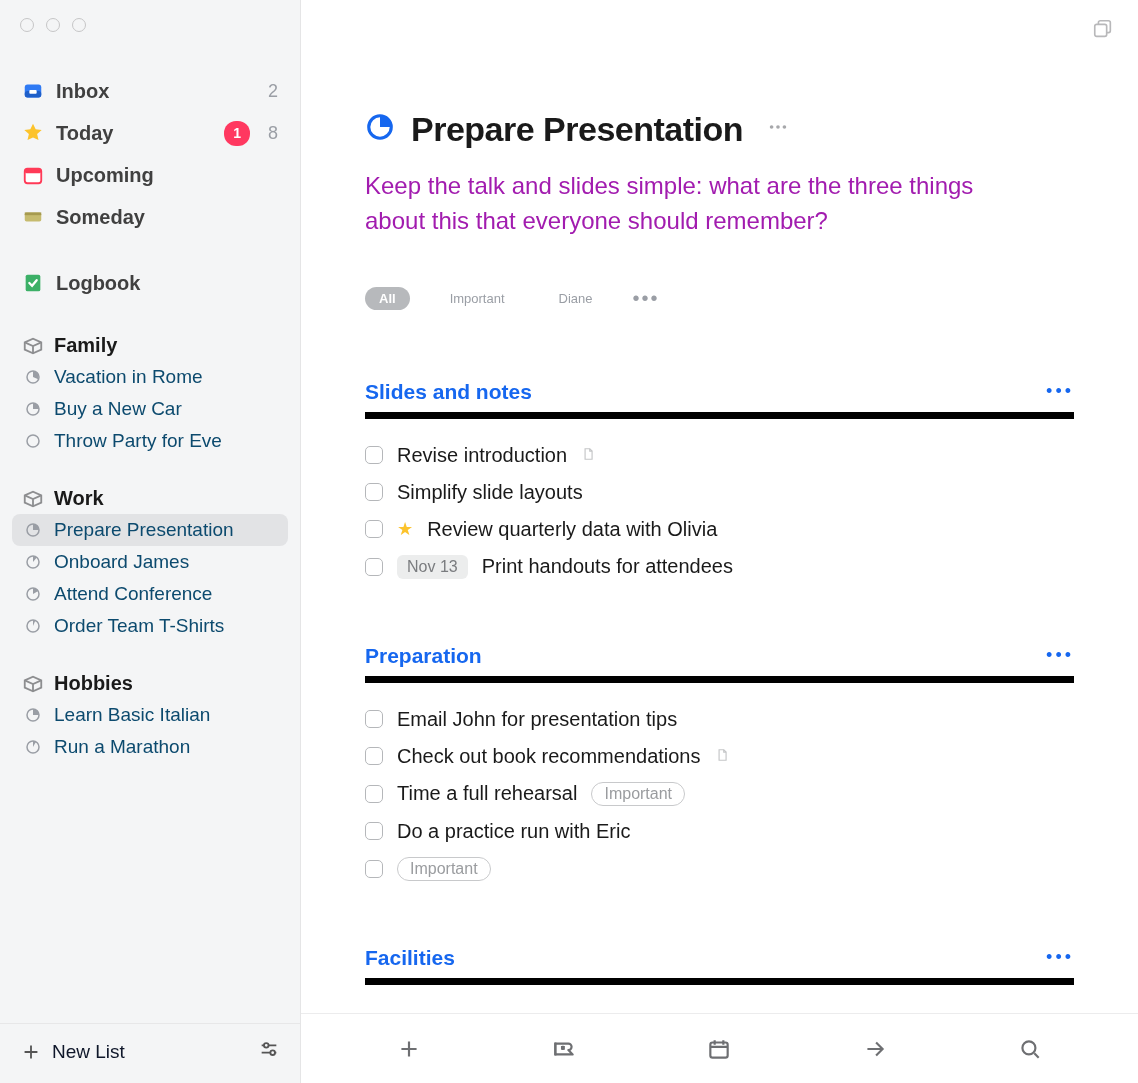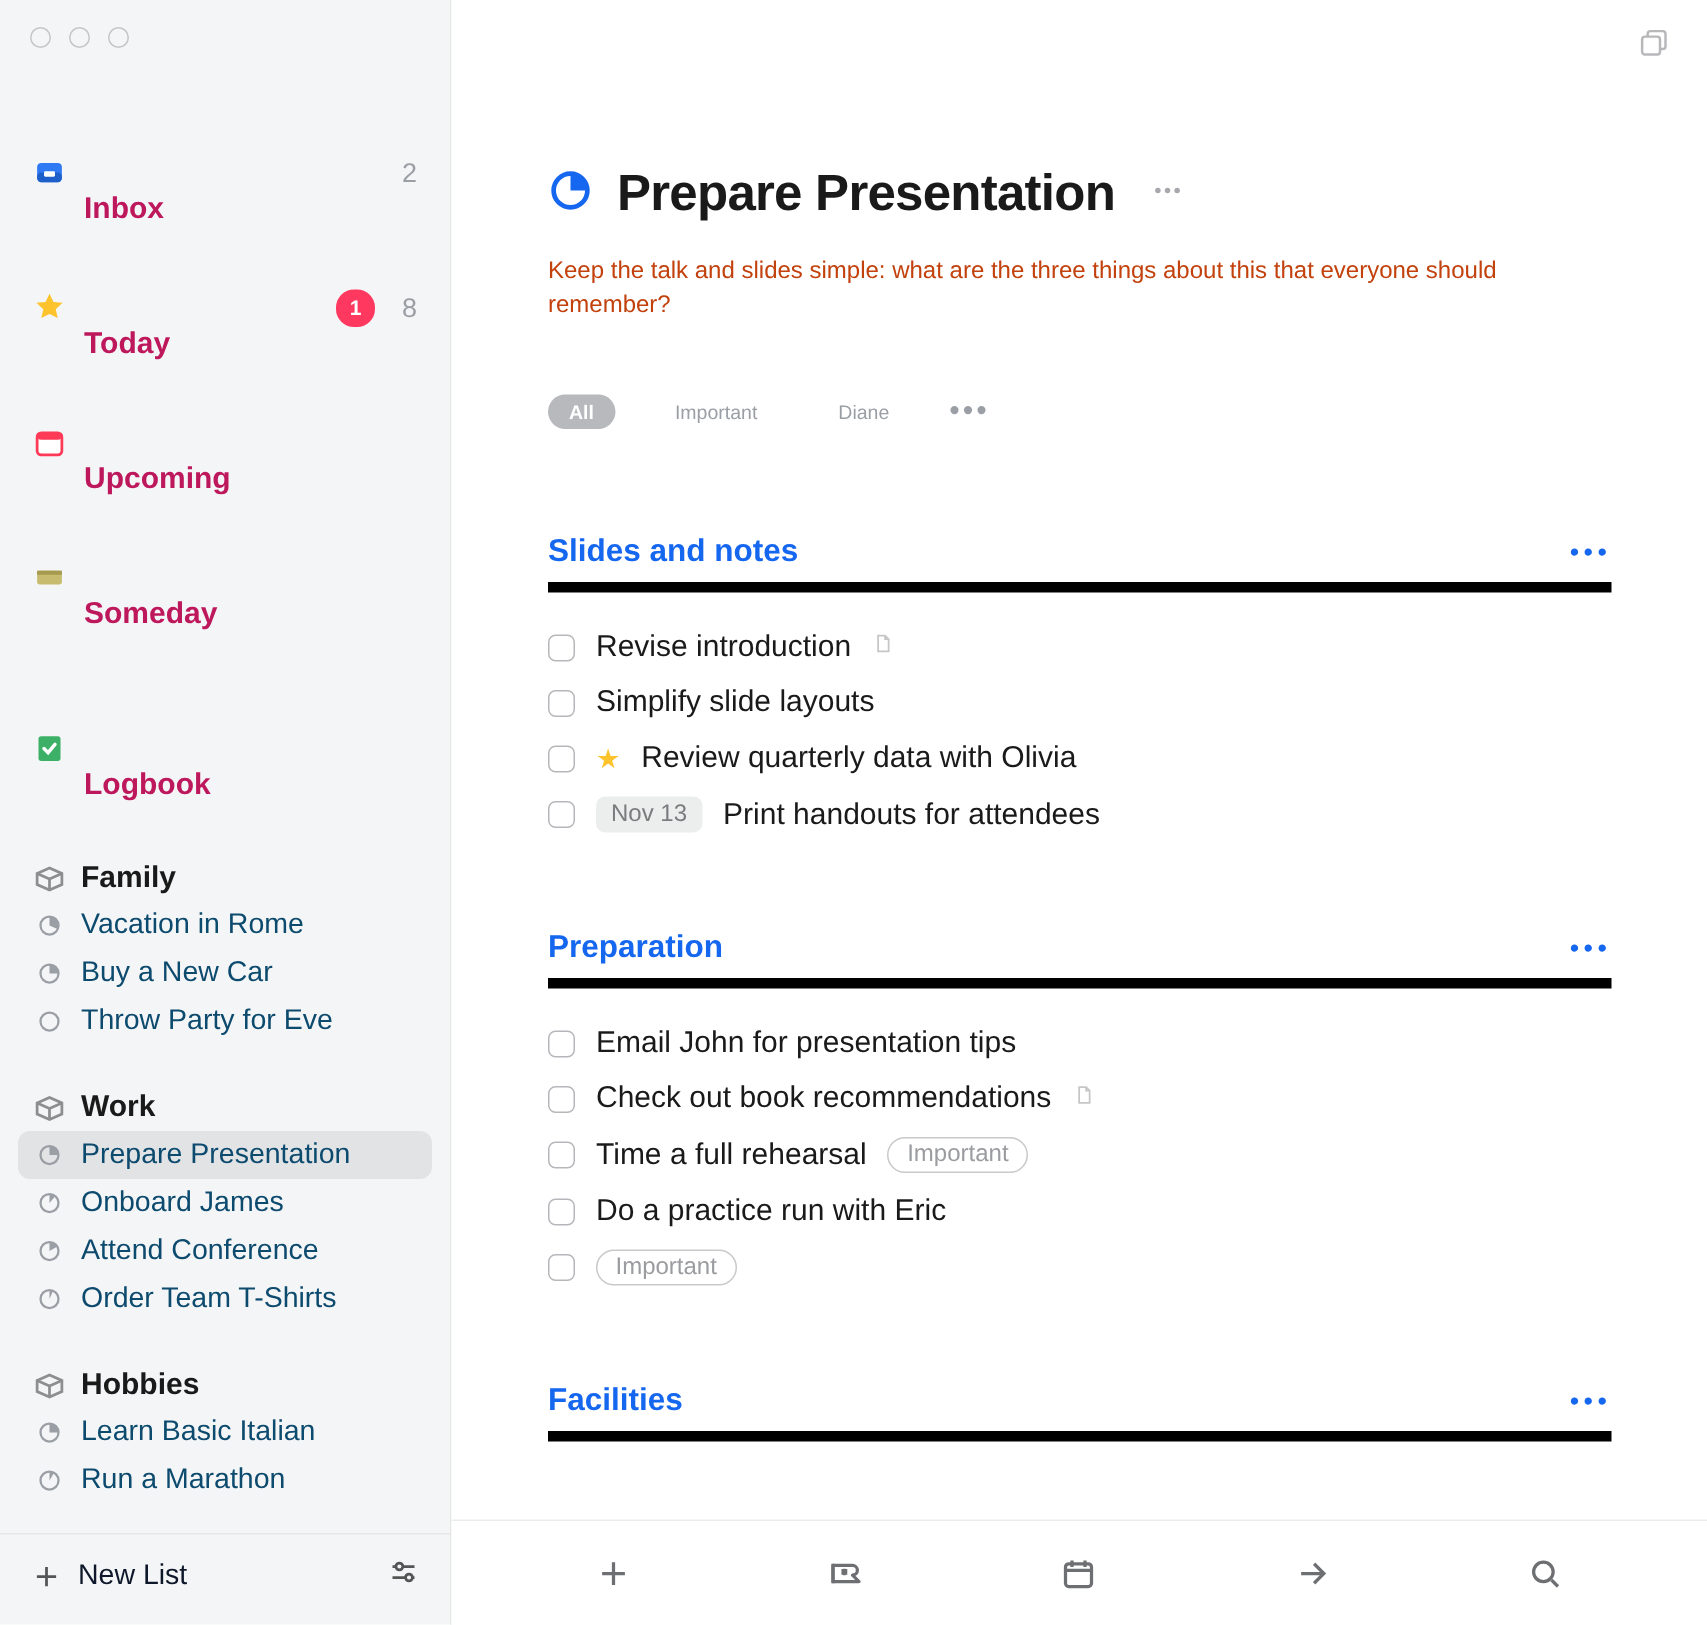--- a/index.html
+++ b/index.html
@@ -45,21 +45,21 @@
   .side-item {
     display: flex;
     align-items: center;
     gap: 12px;
     padding: 6px 10px;
     border-radius: 8px;
     cursor: pointer;
     font-size: 20px;
     line-height: 1.5;
   }
-  .side-item .label { flex: 1; color: #be185d; margin-top: 48px; }
+  .side-item .label { flex: 1; color: #404040; }
   .side-item.bold .label { font-weight: 600; }
   .side-item .count { color: #9a9ea5; font-size: 18px; }
   .pill-badge {
     background: #ff3860;
     color: #fff;
     font-weight: 600;
     font-size: 14px;
     border-radius: 12px;
     padding: 2px 9px;
     margin-right: 6px;
@@ -134,22 +134,22 @@
     margin-bottom: 20px;
   }
   .project-header h1 {
     font-size: 34px;
     font-weight: 700;
     letter-spacing: -0.5px;
   }
   .project-icon svg { width: 30px; height: 30px; }
   .header-more { color: #a7a8ab; cursor: pointer; margin-left: 8px; }
   .project-notes {
-    color: #c2410c;
-    font-size: 16px;
+    color: #a21caf;
+    font-size: 24px;
     line-height: 1.45;
     max-width: 660px;
     margin-bottom: 48px;
   }
   .filter-row {
     display: flex;
     align-items: center;
     gap: 26px;
     margin-bottom: 70px;
   }

